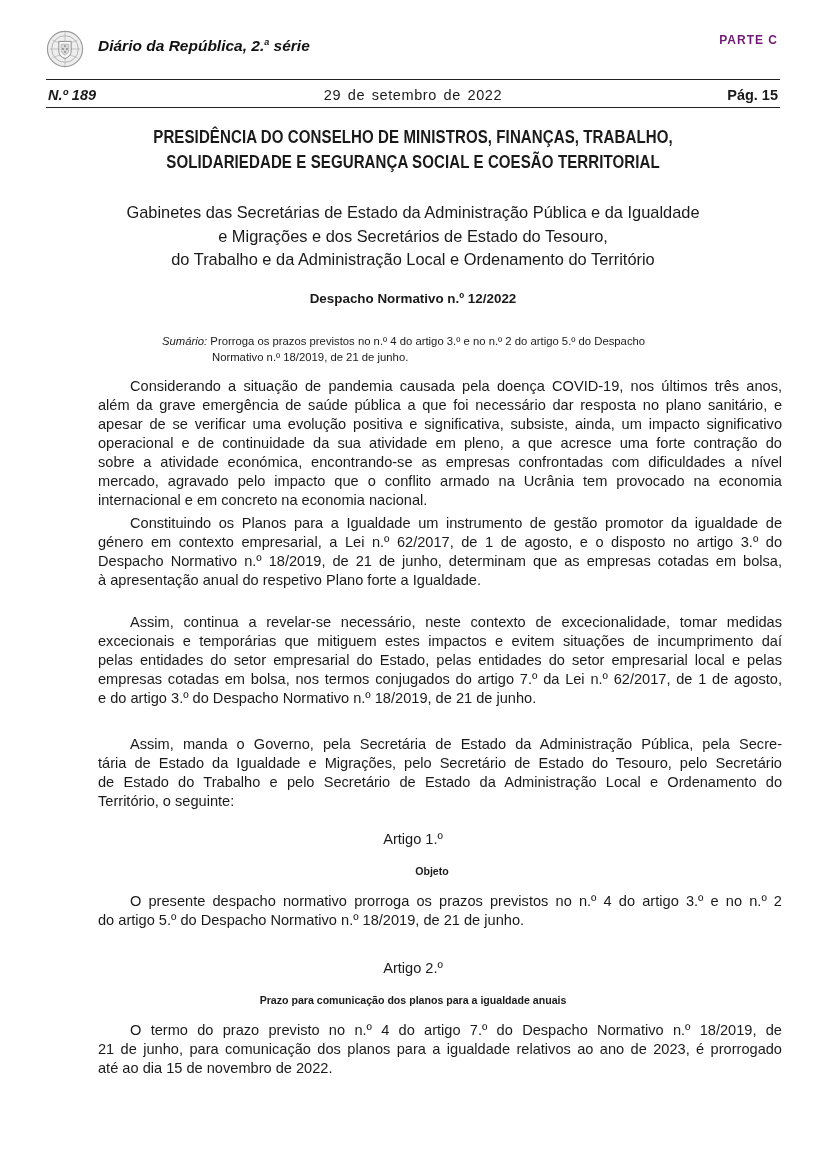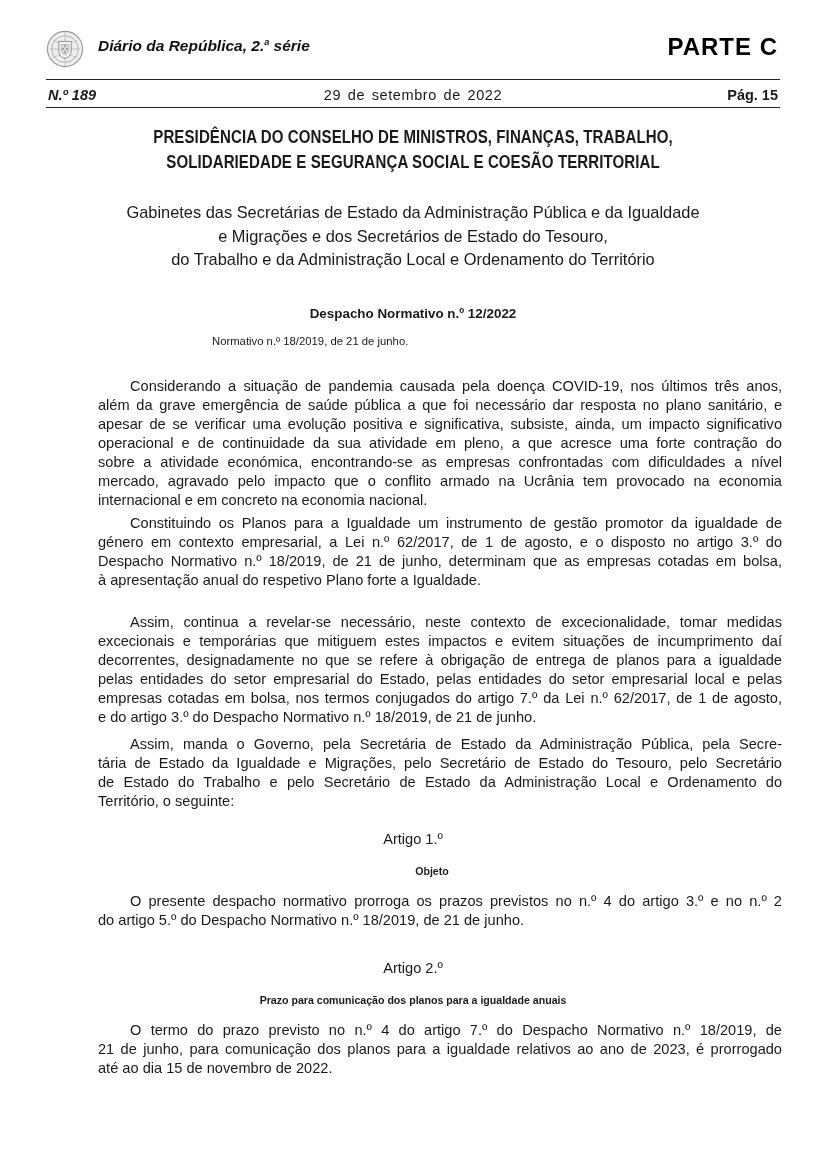--- a/index.html
+++ b/index.html
@@ -6,37 +6,37 @@
     body {
       width: 826px; height: 1169px; position: relative; overflow: hidden;
       font-family: "Liberation Sans", sans-serif; color: #1a1a1a;
     }
     .page { position: absolute; left: 0; top: 0; width: 826px; height: 1052px; }
 
     
     .hdr-logo { position: absolute; left: 46px; top: 30px; width: 38px; height: 38px; }
     .hdr-title { position: absolute; left: 98px; top: 37px; font-size: 15.5px; font-weight: bold; font-style: italic; color: #111; }
     .hdr-title .sup { font-size: 9px; vertical-align: 6px; font-style: italic; }
-    .hdr-parte { position: absolute; right: 48px; top: 33px; font-size: 24px; font-weight: bold; letter-spacing: 1px; color: #000000; }
+    .hdr-parte { position: absolute; right: 48px; top: 33px; font-size: 12px; font-weight: bold; letter-spacing: 1px; color: #701a75; }
     .rule { position: absolute; left: 46px; width: 734px; height: 0; border-top: 1.3px solid #222; }
     .rule.r1 { top: 79px; }
     .rule.r2 { top: 107px; }
     .hdr-num { position: absolute; left: 48px; top: 87px; font-size: 14.5px; font-weight: bold; font-style: italic; }
     .hdr-date { position: absolute; left: 0; width: 826px; text-align: center; top: 87px; font-size: 14.5px; letter-spacing: 0.6px; word-spacing: 2px; }
     .hdr-pag { position: absolute; right: 48px; top: 87px; font-size: 14.5px; font-weight: bold; }
 
     
     .inst { position: absolute; left: 0; width: 826px; top: 125px; text-align: center;
       font-size: 17.5px; font-weight: bold; line-height: 25px; transform: scaleX(0.86); transform-origin: center; letter-spacing: 0.1px; }
     .inst div { white-space: nowrap; }
 
     .gab { position: absolute; left: 0; width: 826px; top: 201px; text-align: center; font-size: 16.4px; line-height: 23.5px; }
     .gab div { white-space: nowrap; }
 
-    .despacho { position: absolute; left: 0; width: 826px; top: 306px; text-align: center; font-size: 13.4px; font-weight: bold; }
+    .despacho { position: absolute; left: 0; width: 826px; top: 291px; text-align: center; font-size: 13.4px; font-weight: bold; }
 
     .sumario { position: absolute; left: 162px; top: 334px; font-size: 11.3px; line-height: 15.5px; width: 560px; }
     .sumario .lbl { font-style: italic; }
     .sumario .l2 { padding-left: 50px; }
 
     .art { position: absolute; left: 0; width: 826px; text-align: center; font-size: 14.6px; }
     .art-sub { position: absolute; left: 0; width: 826px; text-align: center; font-size: 10.6px; font-weight: bold; }
 
     .block { position: absolute; left: 98px; width: 684px; font-size: 14.6px; line-height: 19px; }
     .line { display: block; white-space: nowrap; text-align: justify; text-align-last: justify; }
@@ -77,20 +77,21 @@
 
   <div class="gab">
     <div>Gabinetes das Secretárias de Estado da Administração Pública e da Igualdade</div>
     <div>e Migrações e dos Secretários de Estado do Tesouro,</div>
     <div>do Trabalho e da Administração Local e Ordenamento do Território</div>
   </div>
 
   <div class="despacho">Despacho Normativo n.º 12/2022</div>
 
   <div class="sumario">
+    <div><span class="lbl">Sumário:</span> <span>Prorroga os prazos previstos no n.º 4 do artigo 3.º e no n.º 2 do artigo 5.º do Despacho</span></div>
     <div class="l2">Normativo n.º 18/2019, de 21 de junho.</div>
   </div>
 
   <div class="block" style="top:377px;">
     <span class="line ind">Considerando a situação de pandemia causada pela doença COVID-19, nos últimos três anos,</span>
     <span class="line">além da grave emergência de saúde pública a que foi necessário dar resposta no plano sanitário, e</span>
     <span class="line">apesar de se verificar uma evolução positiva e significativa, subsiste, ainda, um impacto significativo</span>
     <span class="line">operacional e de continuidade da sua atividade em pleno, a que acresce uma forte contração do</span>
     <span class="line">sobre a atividade económica, encontrando-se as empresas confrontadas com dificuldades a nível</span>
     <span class="line">mercado, agravado pelo impacto que o conflito armado na Ucrânia tem provocado na economia</span>
@@ -100,21 +101,20 @@
   <div class="block" style="top:514px;">
     <span class="line ind">Constituindo os Planos para a Igualdade um instrumento de gestão promotor da igualdade de</span>
     <span class="line">género em contexto empresarial, a Lei n.º 62/2017, de 1 de agosto, e o disposto no artigo 3.º do</span>
     <span class="line">Despacho Normativo n.º 18/2019, de 21 de junho, determinam que as empresas cotadas em bolsa,</span>
     <span class="line last">à apresentação anual do respetivo Plano forte a Igualdade.</span>
   </div>
 
   <div class="block" style="top:613px;">
     <span class="line ind">Assim, continua a revelar-se necessário, neste contexto de excecionalidade, tomar medidas</span>
     <span class="line">excecionais e temporárias que mitiguem estes impactos e evitem situações de incumprimento daí</span>
-    <span class="line">decorrentes, designadamente no que se refere à obrigação de entrega de planos para a igualdade</span>
     <span class="line">pelas entidades do setor empresarial do Estado, pelas entidades do setor empresarial local e pelas</span>
     <span class="line">empresas cotadas em bolsa, nos termos conjugados do artigo 7.º da Lei n.º 62/2017, de 1 de agosto,</span>
     <span class="line last">e do artigo 3.º do Despacho Normativo n.º 18/2019, de 21 de junho.</span>
   </div>
 
   <div class="block" style="top:735px;">
     <span class="line ind">Assim, manda o Governo, pela Secretária de Estado da Administração Pública, pela Secre-</span>
     <span class="line">tária de Estado da Igualdade e Migrações, pelo Secretário de Estado do Tesouro, pelo Secretário</span>
     <span class="line">de Estado do Trabalho e pelo Secretário de Estado da Administração Local e Ordenamento do</span>
     <span class="line last">Território, o seguinte:</span>

